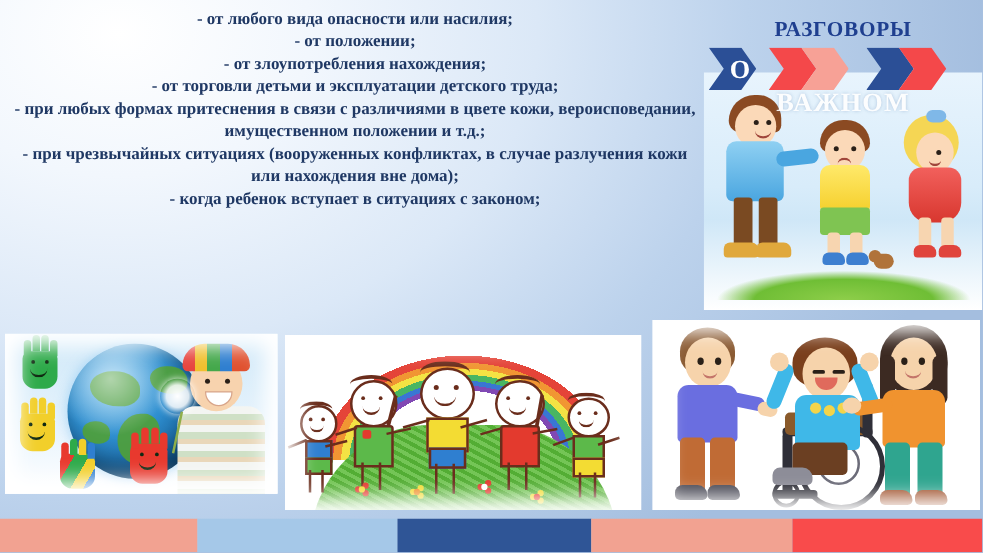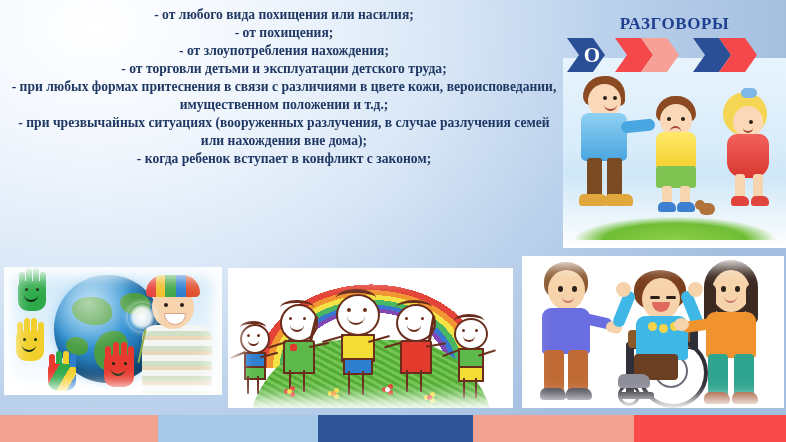--- a/index.html
+++ b/index.html
@@ -171,27 +171,27 @@
   
   #stripe{position:absolute;left:0;bottom:0;width:786px;height:27px;display:flex;}
   #stripe div{height:100%;}
 </style>
 </head>
 <body>
 
 <div id="poster">
 
   <div id="text-block">
-    <div class="body-line">- от любого вида похищения или насилия;</div>
-    <div class="body-line">- от похищения;</div>
+    <div class="body-line">- от любого вида опасности или насилия;</div>
+    <div class="body-line">- от положении;</div>
     <div class="body-line">- от злоупотребления нахождения;</div>
     <div class="body-line">- от торговли детьми и эксплуатации детского труда;</div>
     <div class="body-line wrap">- при любых формах притеснения в связи с различиями в цвете кожи, вероисповедании, имущественном положении и т.д.;</div>
-    <div class="body-line wrap">- при чрезвычайных ситуациях (вооруженных разлучения, в случае разлучения семей или нахождения вне дома);</div>
-    <div class="body-line">- когда ребенок вступает в конфликт с законом;</div>
+    <div class="body-line wrap">- при чрезвычайных ситуациях (вооруженных конфликтах, в случае разлучения кожи или нахождения вне дома);</div>
+    <div class="body-line">- когда ребенок вступает в ситуациях с законом;</div>
   </div>
 
   <div id="top-right-block">
 
     <div id="kids-photo">
       <div class="grass"></div>
 
       <div>
         <div class="c-hair" style="left:20px;top:18px;width:42px;height:30px;border-radius:22px 20px 6px 10px;"></div>
         <div class="c-head" style="left:25px;top:26px;width:33px;height:34px;"></div>
@@ -244,20 +244,21 @@
     <div id="logo-wrap">
       <div id="logo-line1">РАЗГОВОРЫ</div>
       <div id="chevrons">
         <div class="chev navy" style="left:0;"></div>
         <div id="chev-o">О</div>
         <div class="chev red" style="left:48px;"></div>
         <div class="chev pink" style="left:74px;"></div>
         <div class="chev navy" style="left:126px;"></div>
         <div class="chev red" style="left:152px;"></div>
       </div>
+      <div id="logo-line2">ВАЖНОМ</div>
     </div>
   </div>
 
   <div class="pic" id="pic-globe">
     <div style="position:absolute;inset:0;background:linear-gradient(#cfe8f8 0%,#e8f4fd 60%,#ffffff 100%);"></div>
 
     <div id="globe">
       <div class="cont" style="left:18px;top:22px;width:40px;height:28px;"></div>
       <div class="cont" style="left:40px;top:56px;width:34px;height:40px;border-radius:60% 40% 50% 50%;"></div>
       <div class="cont" style="left:66px;top:18px;width:30px;height:22px;"></div>

